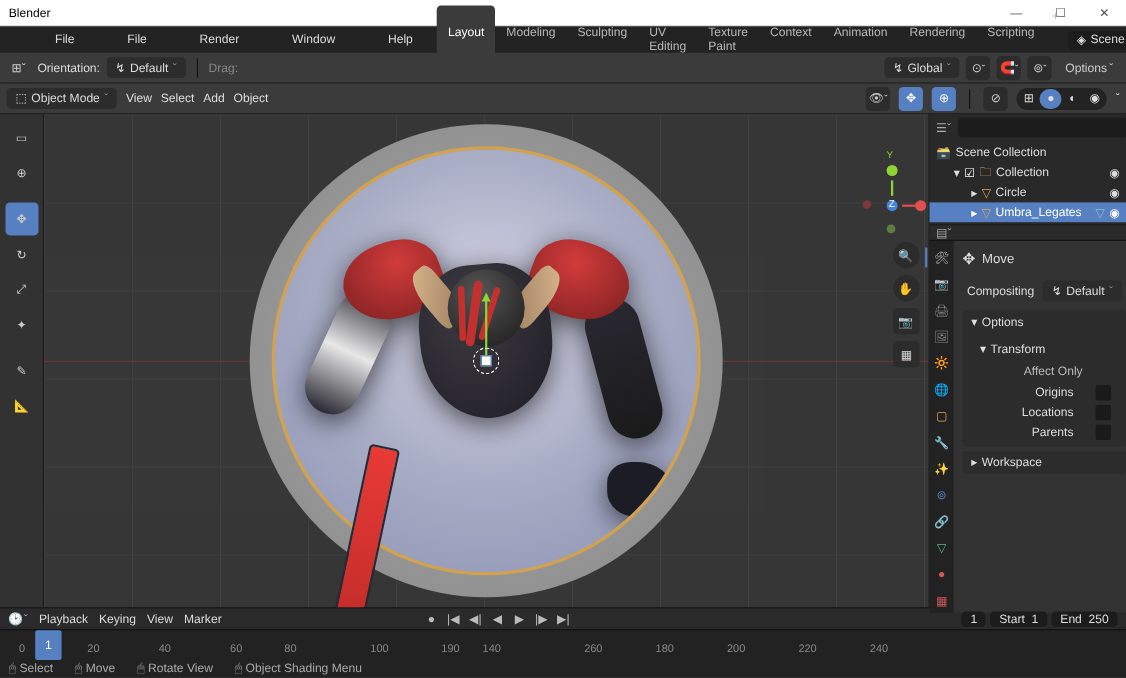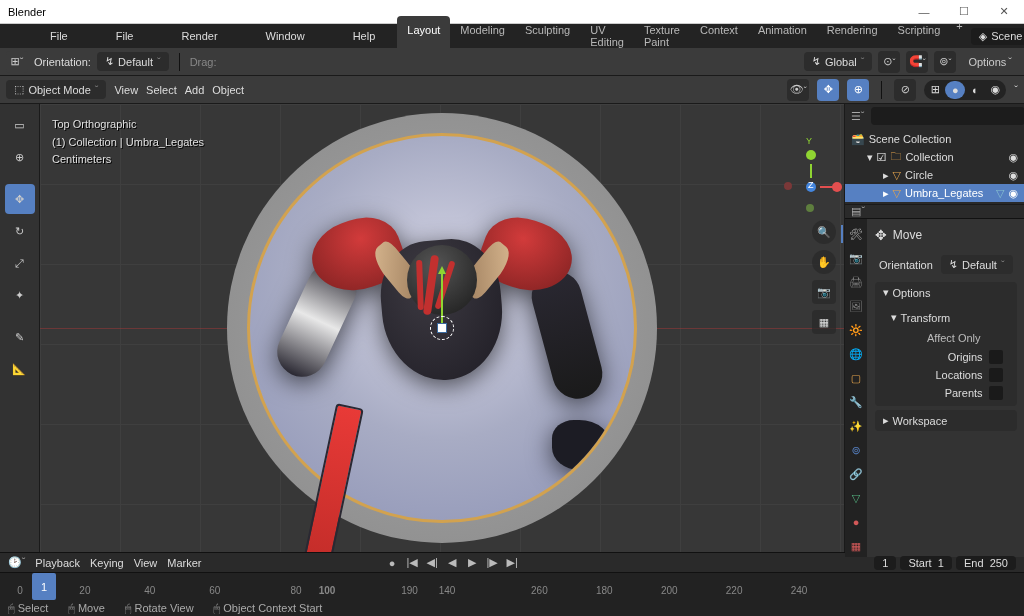--- a/index.html
+++ b/index.html
@@ -4,21 +4,21 @@
 <style>
 * { margin:0; padding:0; box-sizing:border-box; font-family:"Segoe UI",Arial,sans-serif; font-size:11px; user-select:none; }
 body { width:1024px; height:616px; background:#313131; color:#ddd; overflow:hidden; position:relative; }
 .titlebar { height:24px; background:#fff; color:#000; display:flex; align-items:center; padding-left:8px; border-bottom:1px solid #ccc; }
 .titlebar .spacer { flex:1; }
 .titlebar .winbtn { width:40px; height:24px; display:flex; align-items:center; justify-content:center; color:#555; }
 .menubar { height:24px; background:#232323; display:flex; align-items:center; gap:2px; padding-left:4px; }
 .menubar .icon { width:16px; height:16px; border-radius:50%; background:radial-gradient(circle at 30% 30%,#f5a14b,#b86b20); margin-right:6px; }
 .menubar .menu { padding:3px 8px; border-radius:3px;margin-left:30px; }
 .menubar .tabs { display:flex; margin-left:12px; }
-.menubar .tab { padding:8px 10px; color:#b8b8b8; border-radius:4px 4px 0 0; }
+.menubar .tab { padding:19px 10px; color:#b8b8b8; border-radius:4px 4px 0 0; }
 .menubar .tab.active { background:#3b3b3b; color:#fff; }
 .menubar .tab.plus { padding:4px 6px; }
 .menubar .right { margin-left:auto; display:flex; align-items:center; gap:6px; padding-right:6px; }
 .menubar .scene-box { background:#1c1c1c; border-radius:4px; padding:2px 8px; width:100px; display:flex; align-items:center; gap:4px; }
 .sep { width:1px; height:18px; background:#111; margin:0 4px; }
 .toolbar1 { height:28px; background:#3b3b3b; display:flex; align-items:center; padding:0 6px; gap:6px; border-bottom:1px solid #1a1a1a; }
 .dropdown { background:#2c2c2c; border-radius:4px; padding:3px 8px; display:flex; align-items:center; gap:4px; }
 .dropdown .chev { color:#888; }
 .icon-btn { width:22px; height:22px; border-radius:4px; display:flex; align-items:center; justify-content:center; color:#ccc; background:#2c2c2c; }
 .icon-btn.active { background:#5680c2; color:#fff; }
@@ -59,21 +59,21 @@
 .tree-row .eye { margin-left:auto; }
 .props { flex:1; display:flex; }
 .props-tabs { width:26px; background:#222; display:flex; flex-direction:column; gap:2px; padding-top:4px; align-items:center; }
 .ptab { width:22px; height:22px; border-radius:3px; display:flex; align-items:center; justify-content:center; position:relative; }
 .ptab.active::before { content:""; position:absolute; left:-4px; top:2px; bottom:2px; width:2px; background:#5680c2; }
 .props-body { flex:1; padding:8px; background:#333; }
 .props-header { display:flex; align-items:center; gap:6px; margin-bottom:10px; }
 .props-section { background:#2c2c2c; border-radius:4px; margin-bottom:4px; }
 .props-section .hdr { padding:4px 8px; color:#ddd; display:flex; align-items:center; gap:4px; }
 .props-section .body { padding:4px 10px; }
-.props-row { display:flex; align-items:center; justify-content:flex-end; gap:6px; padding:2px 4px; }
+.props-row { display:flex; align-items:center; justify-content:flex-end; gap:20px; padding:2px 4px; }
 .chk { width:14px; height:14px; background:#1a1a1a; border-radius:2px; }
 .timeline-header { height:20px; background:#2a2a2a; display:flex; align-items:center; padding:0 8px; gap:10px; border-top:1px solid #111; }
 .timeline-header .ctr { margin:0 auto; display:flex; gap:2px; }
 .transport-btn { width:18px; height:14px; display:flex; align-items:center; justify-content:center; color:#bbb; }
 .timeline { height:28px; background:#222; position:relative; border-top:1px solid #111; }
 .timeline .ruler { position:absolute; inset:0; }
 .timeline .tick { position:absolute; top:12px; color:#888; font-size:10px; transform:translateX(-50%); }
 .timeline .cursor { position:absolute; left:32px; top:0; bottom:0; width:24px; background:#5680c2; border-radius:2px; display:flex; align-items:center; justify-content:center; color:#fff; font-size:10px; }
 .statusbar { height:16px; background:#222; display:flex; align-items:center; padding:0 8px; color:#aaa; gap:20px; font-size:10px; }
 .statusbar .right { margin-left:auto; }
@@ -231,25 +231,20 @@
           <div class="slash3"></div>
         </div>
       </div>
       <div class="weapon"></div>
     </div>
     <div class="manip-gizmo">
       <div class="ax-y"></div>
       <div class="cross"></div>
       <div class="sq"></div>
     </div>
-    <div class="vp-info">
-      <div>Top Orthographic</div>
-      <div>(1) Collection | Umbra_Legates</div>
-      <div>Centimeters</div>
-    </div>
     <div class="gizmo">
       <div class="l1"></div>
         <div class="l2"></div>
       <div class="dot y">
           <span style="position:absolute;top:-14px;left:0;color:#8fd432;font-size:9px">Y</span>
         </div>
       <div class="dot x"></div>
       <div class="dot z">
           <span style="position:absolute;top:-2px;left:2px;color:#fff;font-size:9px">Z</span>
         </div>
@@ -322,21 +317,21 @@
         <div class="ptab" style="color:#55b682;">▽</div>
         <div class="ptab" style="color:#d25858;">●</div>
         <div class="ptab" style="color:#d25858;">▦</div>
       </div>
       <div class="props-body">
         <div class="props-header">
           <span style="color:#ddd;font-size:14px;">✥</span>
           <span style="font-size:12px;">Move</span>
         </div>
         <div class="props-row" style="justify-content:flex-start;gap:8px;">
-          <span>Orientation</span>
+          <span>Compositing</span>
           <div class="dropdown" style="flex:1;">
             <span>↯</span>
             <span>Default</span>
             <span class="chev">ˇ</span>
           </div>
         </div>
         <div style="height:6px"></div>
         <div class="props-section">
           <div class="hdr">▾ <span>Options</span></div>
           <div class="body">
@@ -385,33 +380,33 @@
     <div class="num-field"><span>End</span>&nbsp;&nbsp;<span>250</span></div>
   </div>
 </div>
 
 <div class="timeline">
   <div class="ruler" id="ruler">
       <div class="tick" style="left: 20px;">0</div>
       <div class="tick" style="left: 84.9231px;">20</div>
       <div class="tick" style="left: 149.846px;">40</div>
       <div class="tick" style="left: 214.769px;">60</div>
-      <div class="tick" style="left: 296px;">80</div>
-      <div class="tick" style="left: 327px; font-weight: bold;">100</div>
+      <div class="tick" style="left: 264px;">80</div>
+      <div class="tick" style="left: 345px;">100</div>
       <div class="tick" style="left: 409.538px;">190</div>
       <div class="tick" style="left: 447px;">140</div>
       <div class="tick" style="left: 539.385px;">260</div>
       <div class="tick" style="left: 604.308px;">180</div>
       <div class="tick" style="left: 669.231px;">200</div>
       <div class="tick" style="left: 734.154px;">220</div>
       <div class="tick" style="left: 799.077px;">240</div>
     </div>
   <div class="cursor">
       <span>1</span>
     </div>
 </div>
 
 <div class="statusbar">
   <span><span>🖱</span> <span>Select</span></span>
   <span><span>🖱</span> <span>Move</span></span>
   <span><span>🖱</span> <span>Rotate View</span></span>
-  <span><span>🖱</span> <span>Object Context Start</span></span>
+  <span><span>🖱</span> <span>Object Shading Menu</span></span>
 </div>
 
 </body></html>

